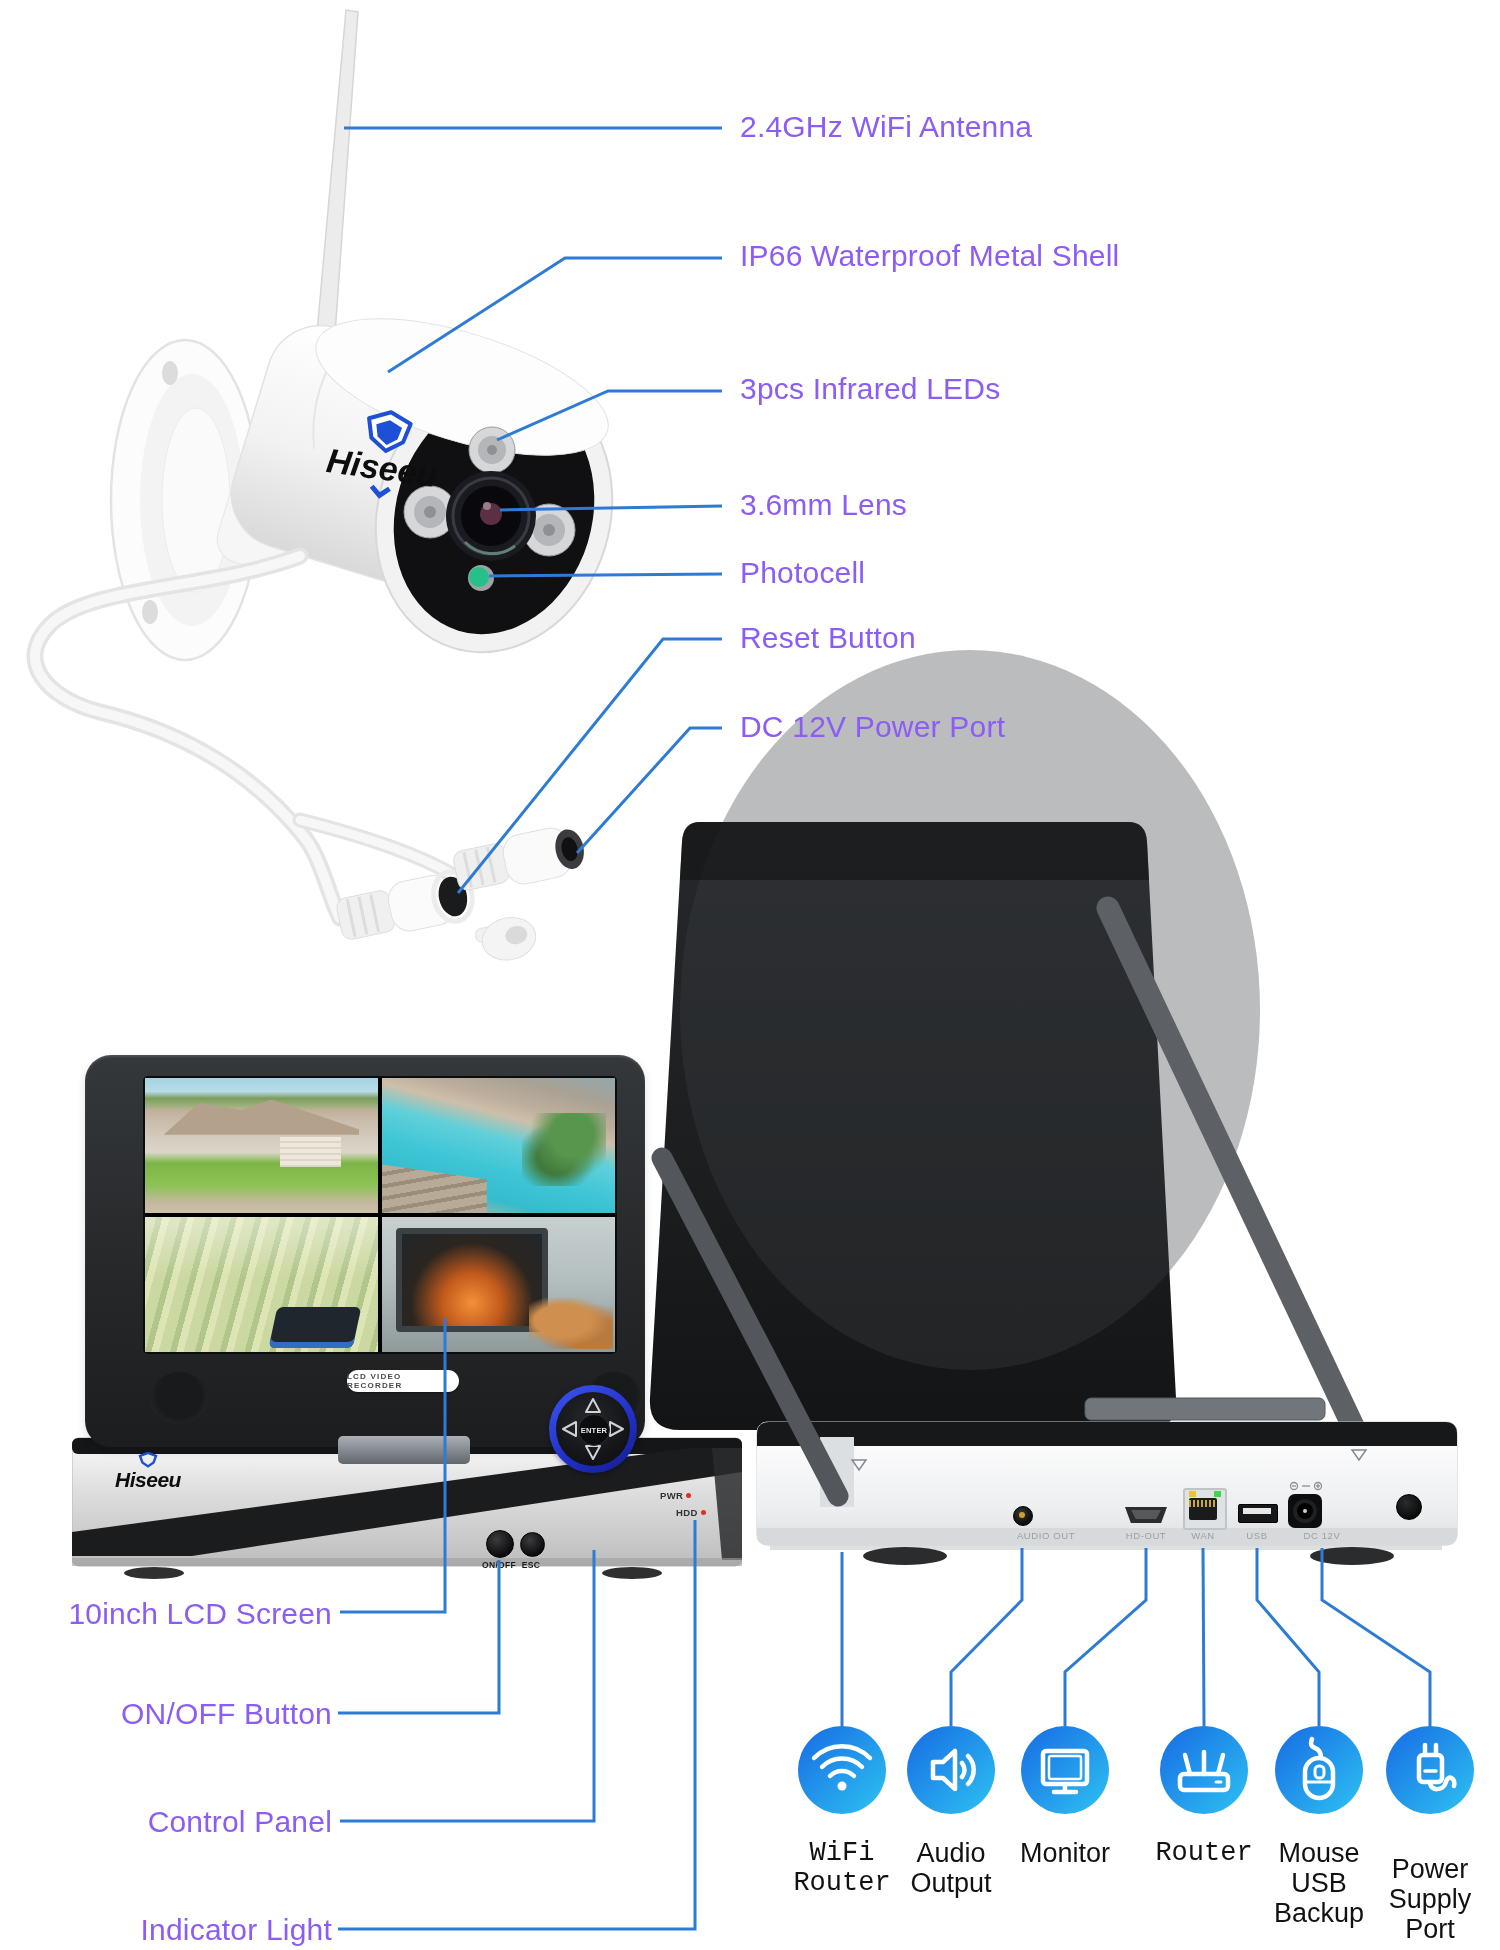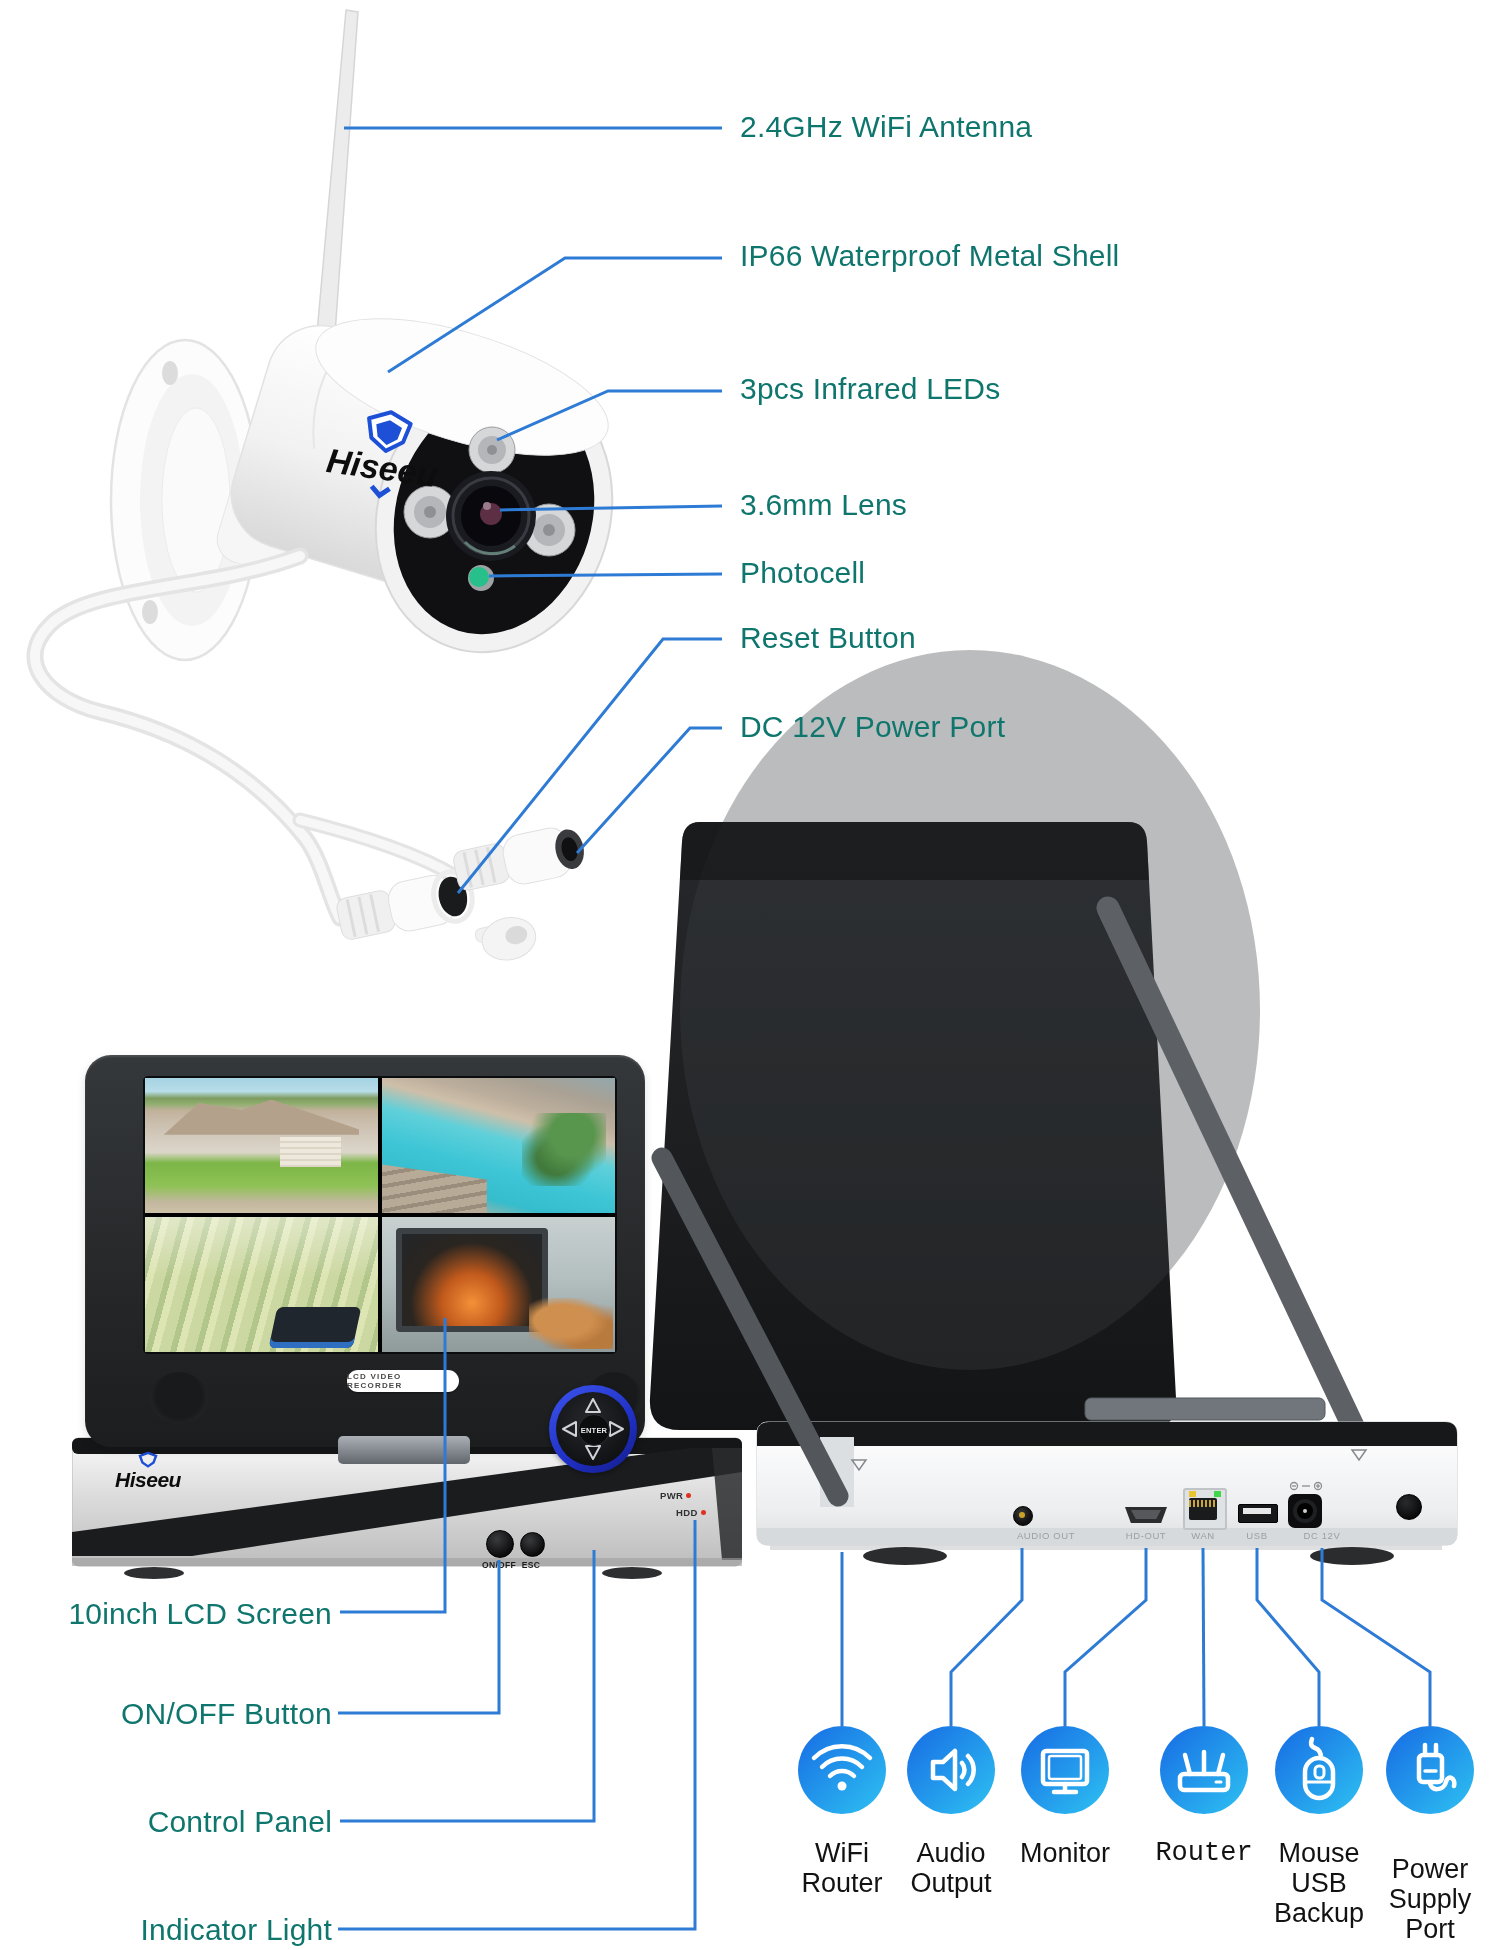--- a/index.html
+++ b/index.html
@@ -1,21 +1,21 @@
 <!DOCTYPE html>
 <html><head>
 <meta charset="utf-8">
 <style>
   html,body{margin:0;padding:0;background:#ffffff;}
   .stage{position:relative;width:1500px;height:1950px;background:#fff;overflow:hidden;
          font-family:"Liberation Sans",sans-serif;color:#141414;}
   .abs{position:absolute;}
   svg{display:block;}
   
-  .lbl{font-size:30px;font-weight:500;color:#0f766e;letter-spacing:.2px;white-space:nowrap;}
+  .lbl{font-size:30px;font-weight:500;color:#8b5cf6;letter-spacing:.2px;white-space:nowrap;}
   .lbl-left{text-align:right;width:292px;left:40px;}
   
   .monitor{left:85px;top:1055px;width:560px;height:392px;border-radius:26px;
            background:linear-gradient(180deg,#35383b 0%,#26282a 55%,#1b1d1f 100%);
            box-shadow:inset 0 2px 2px rgba(255,255,255,.12), 0 4px 10px rgba(0,0,0,.12);}
   .screen{left:145px;top:1078px;width:470px;height:274px;background:#000;border-radius:3px;
           outline:2px solid #0b0c0d;}
   .quad{position:absolute;overflow:hidden;}
   .q-house{left:0;top:0;width:233px;height:135px;
     background:linear-gradient(180deg,#a5d3e2 0%,#b8dde8 10%,#7e9c5f 15%,#8fae6e 19%,#c0b19b 24%,#cbbfae 34%,#d5cdc0 46%,#dcd6ca 55%,#7cb647 63%,#8fc256 80%,#c3b89f 92%,#cdc2a8 100%);}
@@ -345,21 +345,21 @@
   <div class="abs lbl" style="left:740px;top:488px;">3.6mm Lens</div>
   <div class="abs lbl" style="left:740px;top:556px;">Photocell</div>
   <div class="abs lbl" style="left:740px;top:621px;">Reset Button</div>
   <div class="abs lbl" style="left:740px;top:710px;">DC 12V Power Port</div>
 
   <div class="abs lbl lbl-left" style="top:1597px;">10inch LCD Screen</div>
   <div class="abs lbl lbl-left" style="top:1697px;">ON/OFF Button</div>
   <div class="abs lbl lbl-left" style="top:1805px;">Control Panel</div>
   <div class="abs lbl lbl-left" style="top:1913px;">Indicator Light</div>
 
-  <div class="abs conn" style="left:767px;top:1726px;">
+  <div class="abs conn" style="left:767px;top:1726px;font-family:Liberation Mono, monospace;">
     <div class="conn-circle">
       <svg width="88" height="88" viewBox="0 0 88 88" fill="none" stroke="#fff" stroke-width="4.5" stroke-linecap="round">
         <circle cx="44" cy="60" r="4.5" fill="#fff" stroke="none"></circle>
         <path d="M32 50 a17 17 0 0 1 24 0"></path>
         <path d="M24 41 a28 28 0 0 1 40 0"></path>
         <path d="M16 32 a39 39 0 0 1 56 0"></path>
       </svg>
     </div>
     <div class="conn-lbl" style="max-width:100px;">WiFi Router</div>
   </div>

